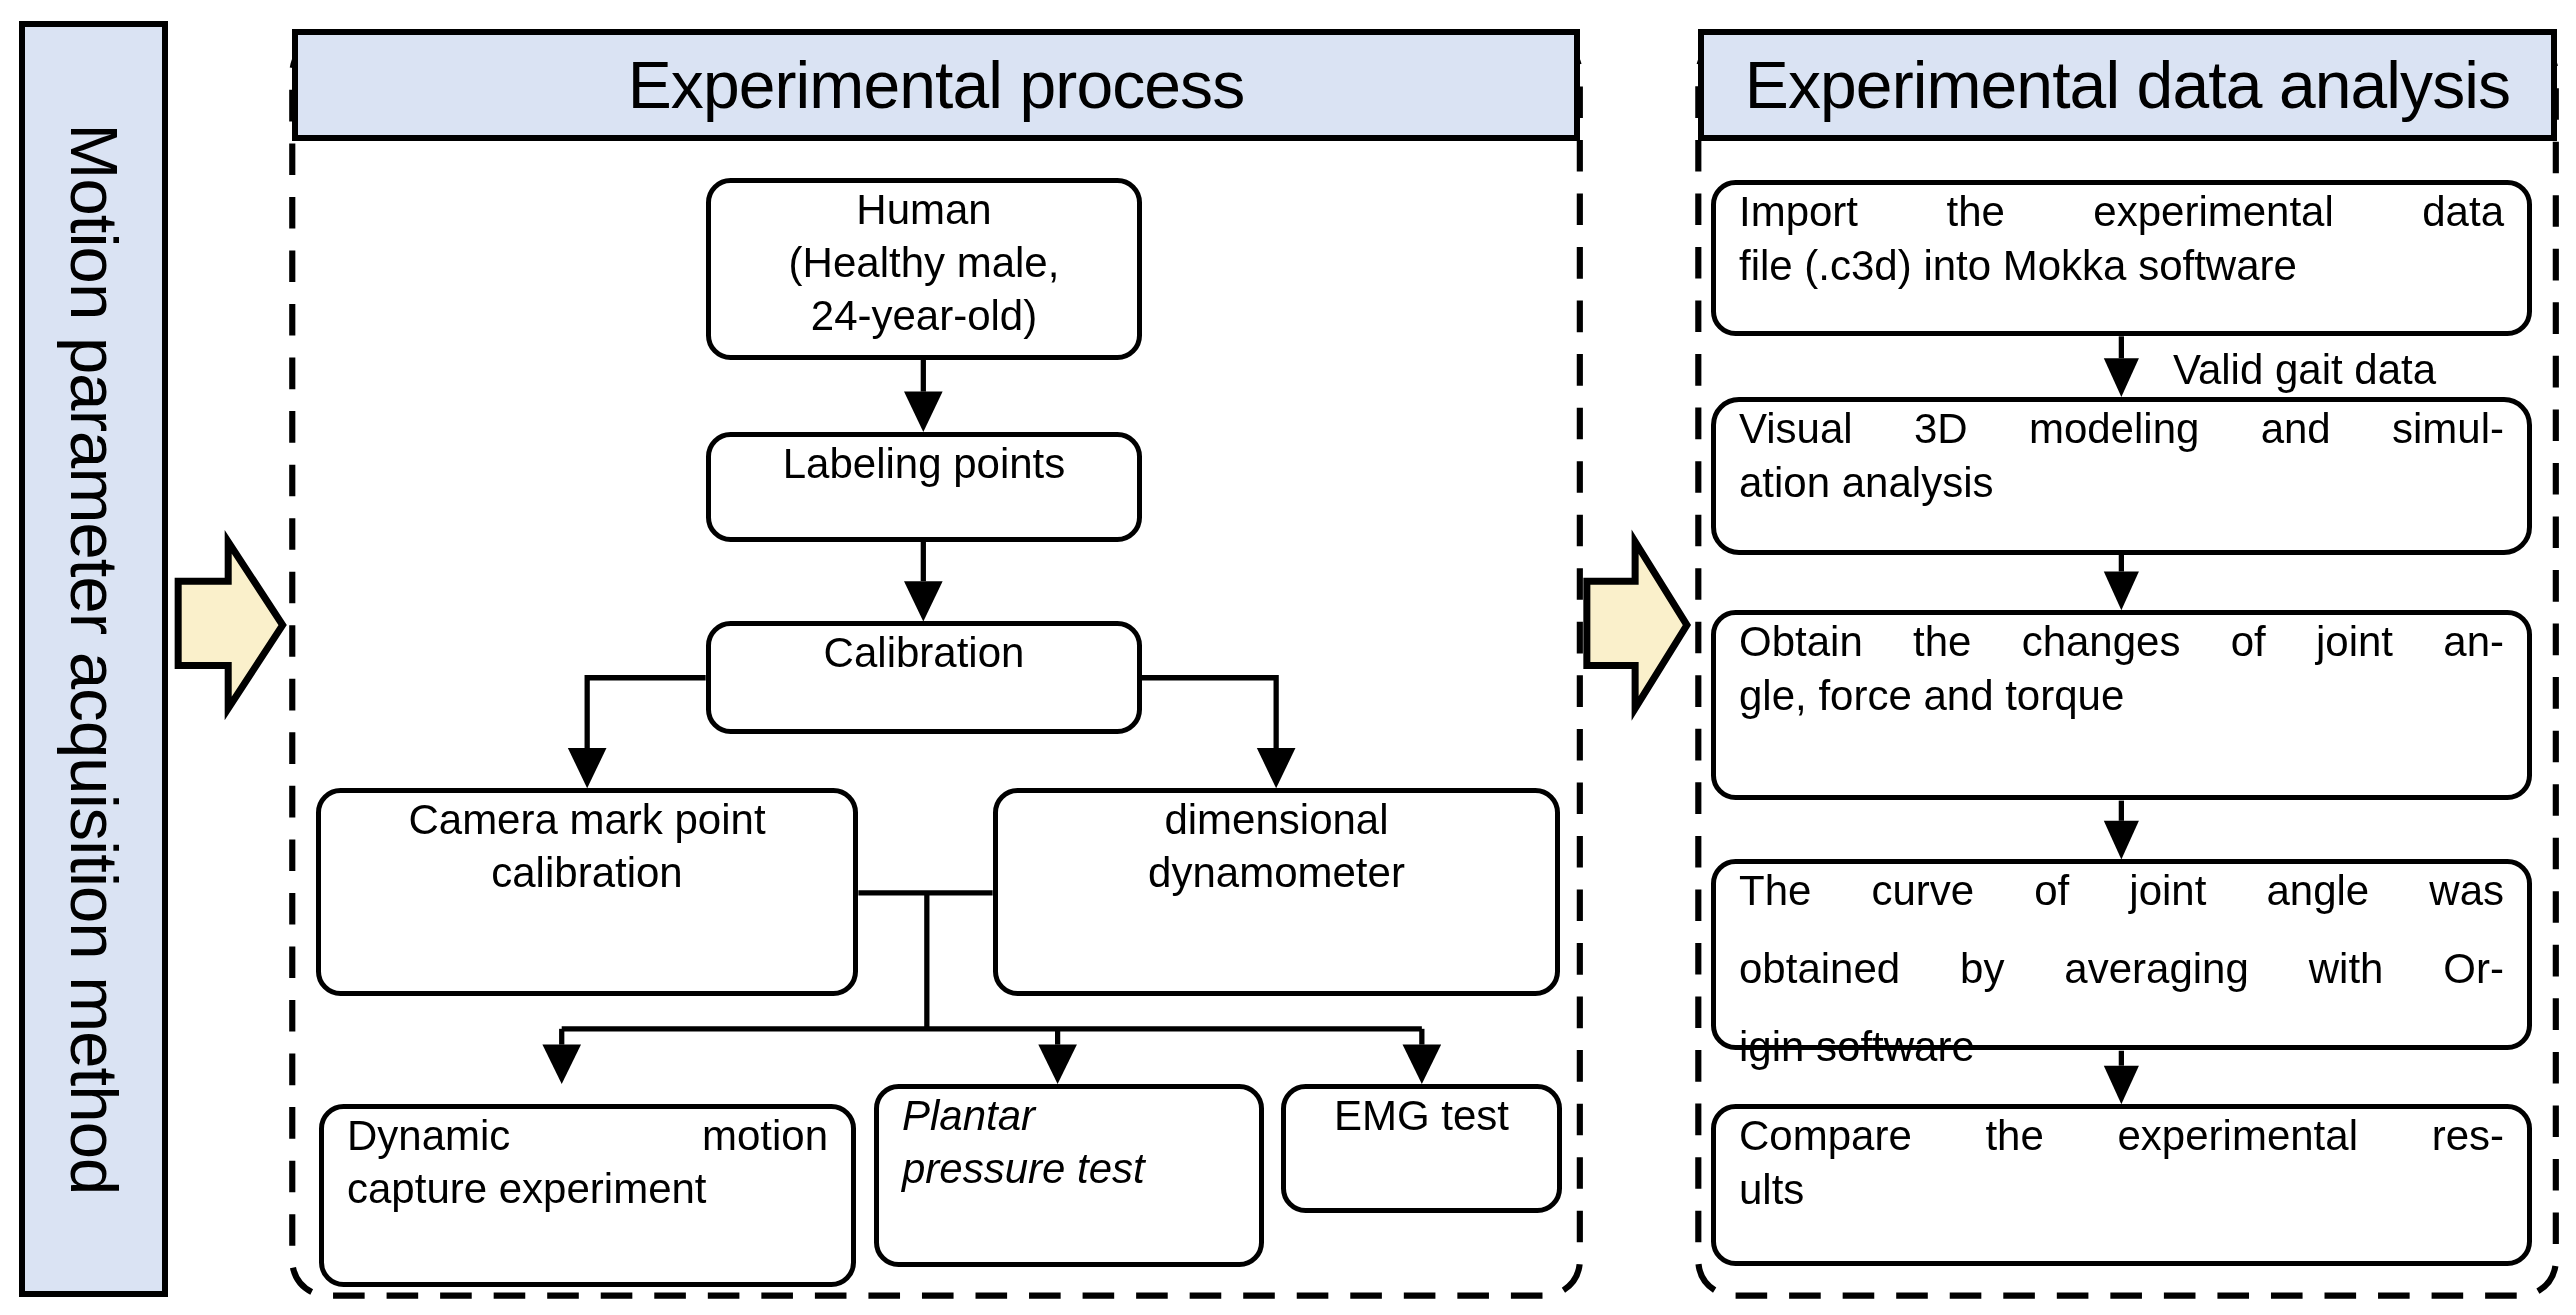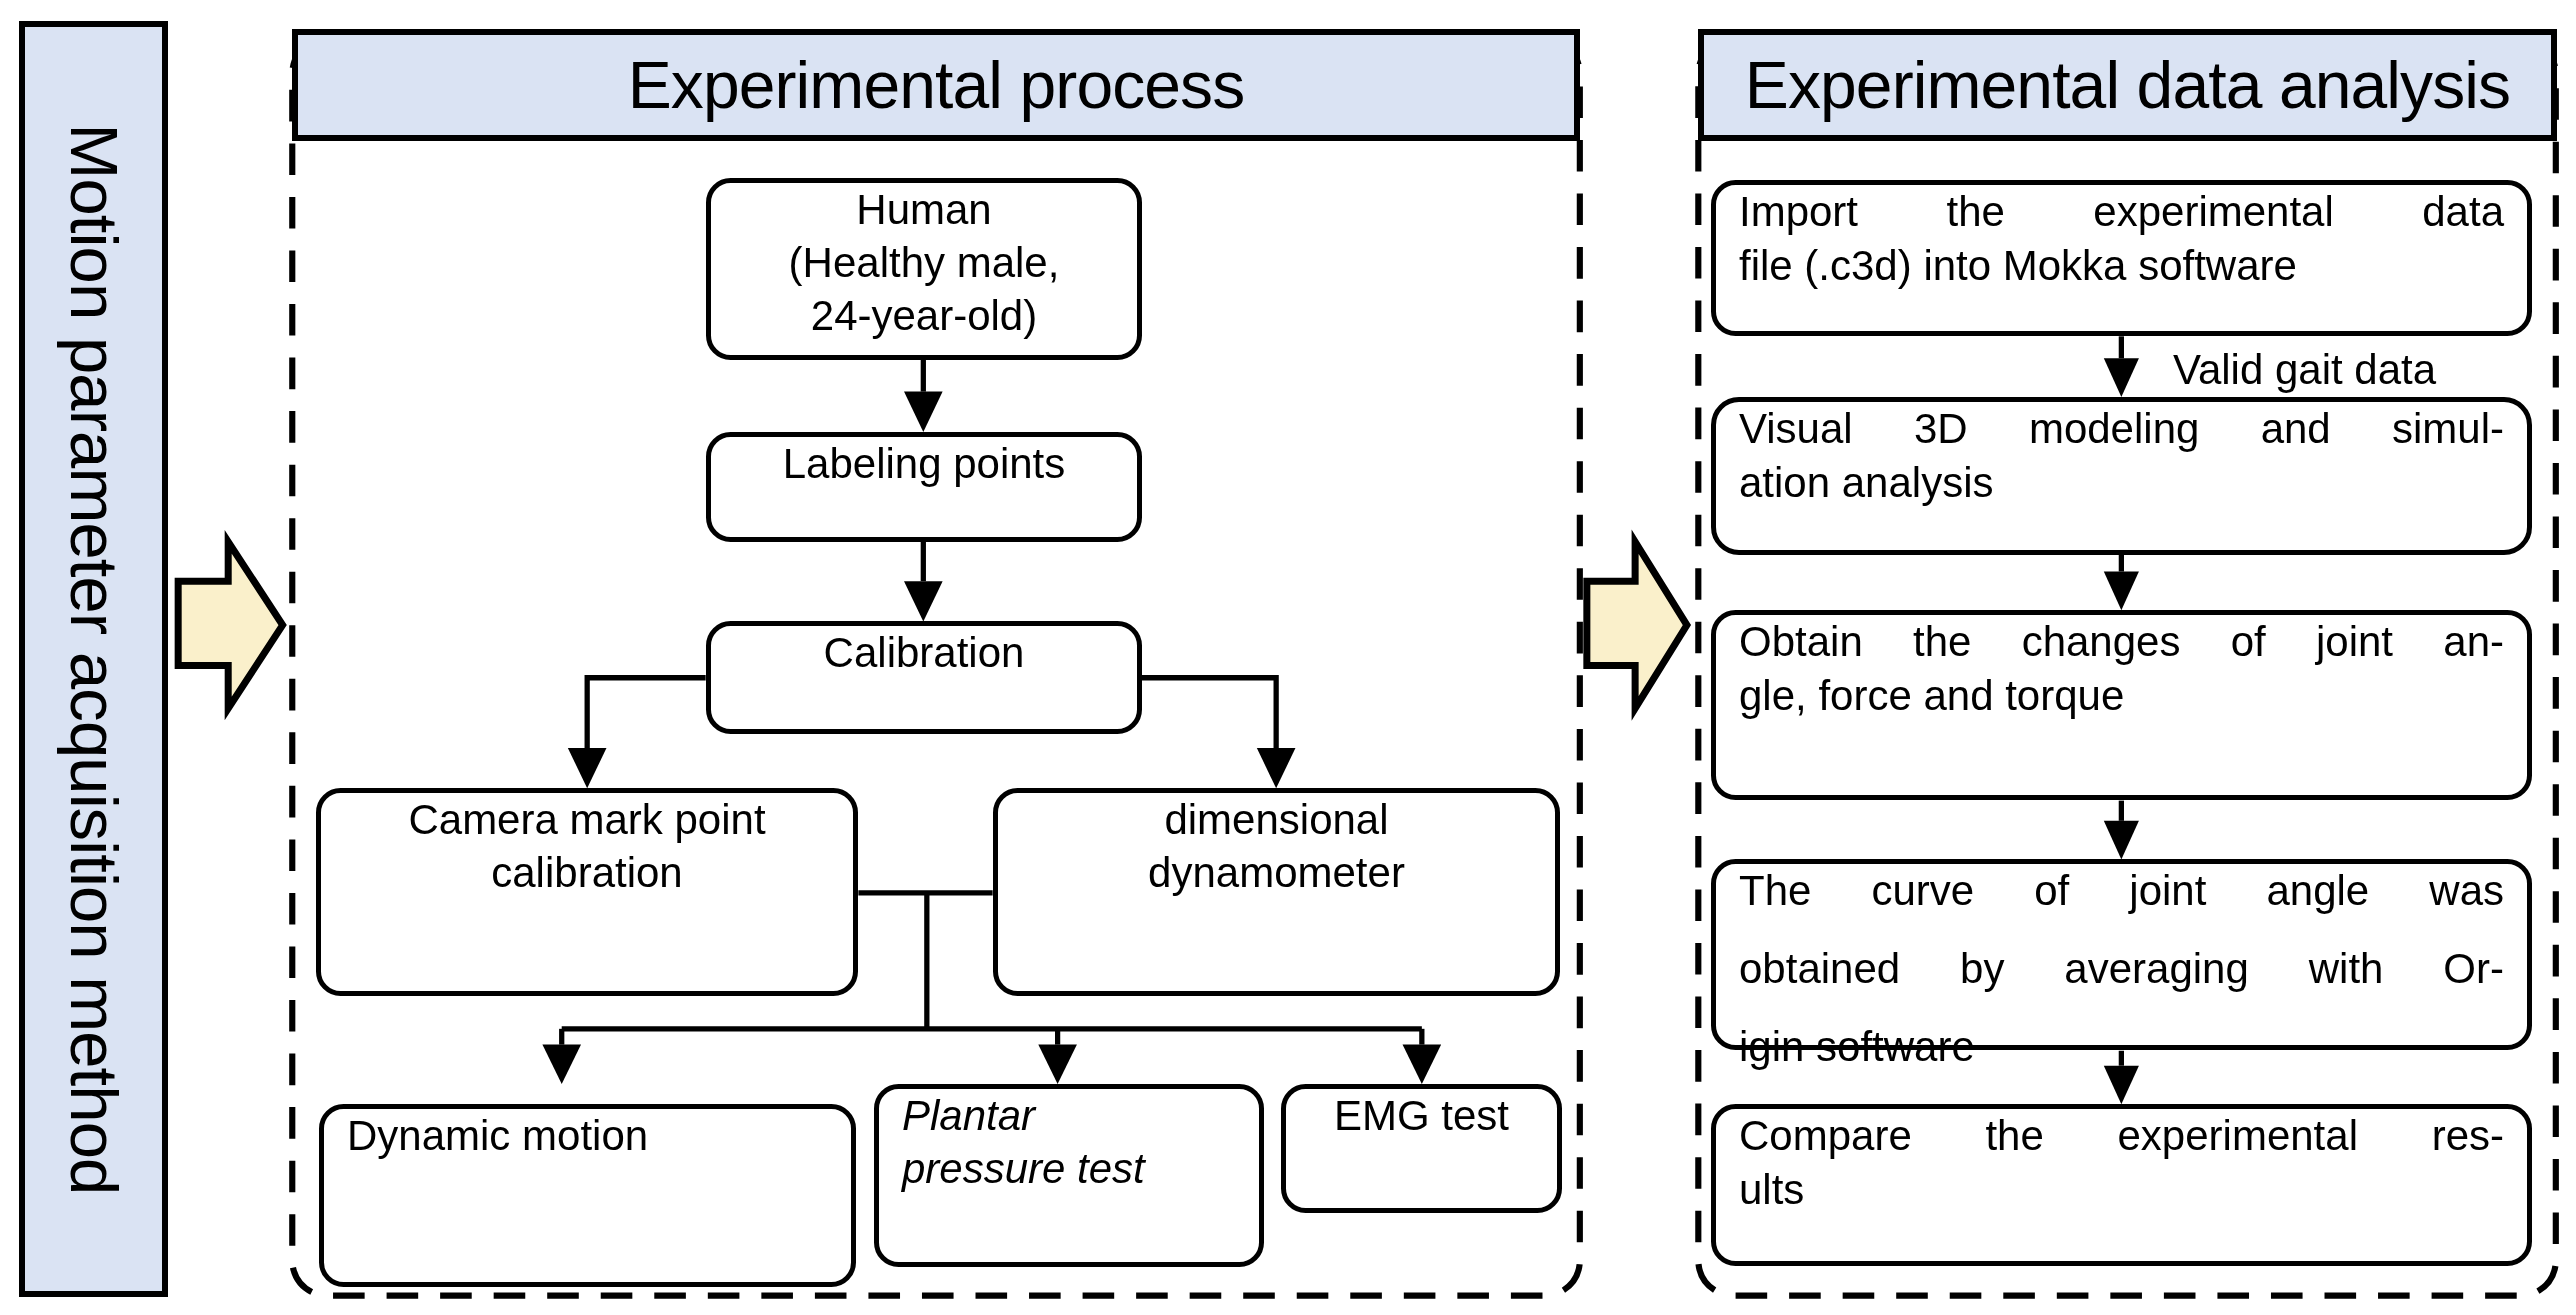--- a/index.html
+++ b/index.html
@@ -142,20 +142,21 @@
     <div class="ln">calibration</div>
   </div>
 
 <div class="box center" style="left:993px; top:788px; width:567px; height:208px;">
     <div class="ln">dimensional</div>
     <div class="ln">dynamometer</div>
   </div>
 
 <div class="box justify" style="left:319px; top:1084px; width:537px; height:183px;margin-top:20px;">
     <div class="ln">Dynamic motion</div>
+    <div class="ln">capture experiment</div>
   </div>
 
 <div class="box left" style="left:874px; top:1084px; width:390px; height:183px;">
     <div class="ln">Plantar</div>
     <div class="ln">pressure test</div>
   </div>
 
 <div class="box center" style="left:1281px; top:1084px; width:281px; height:129px;">
     <div class="ln">EMG test</div>
   </div>

